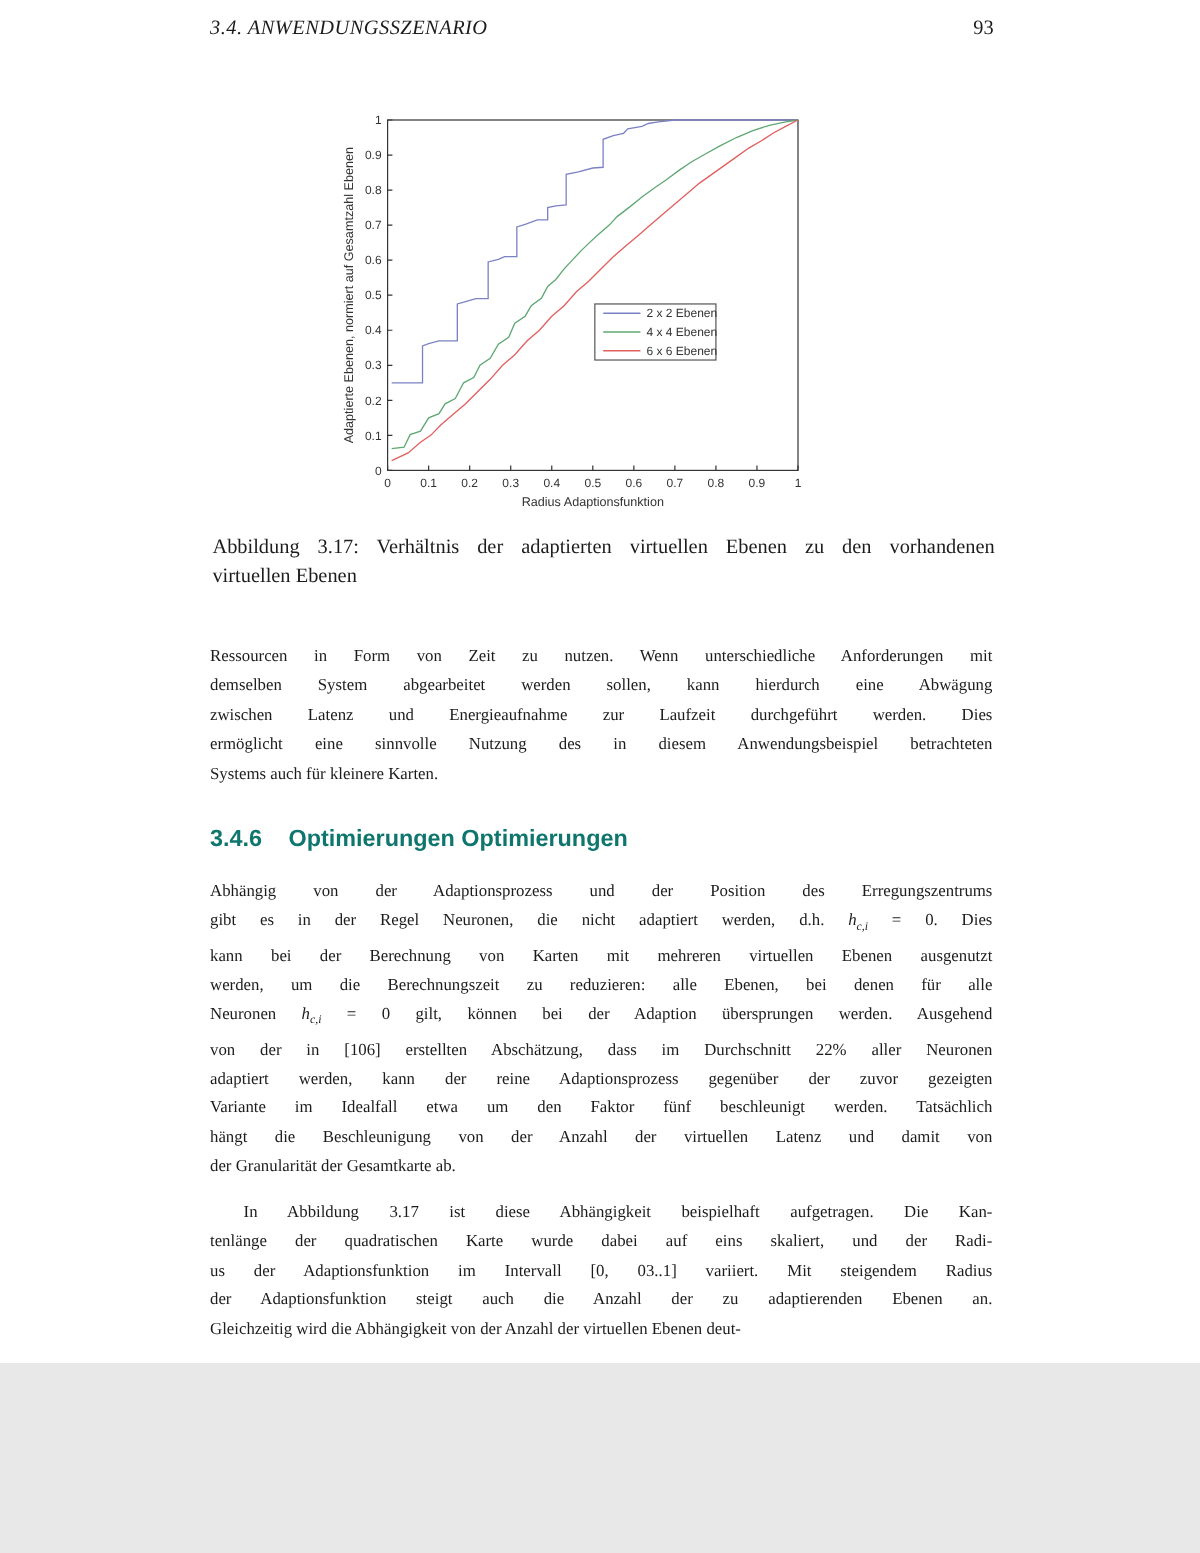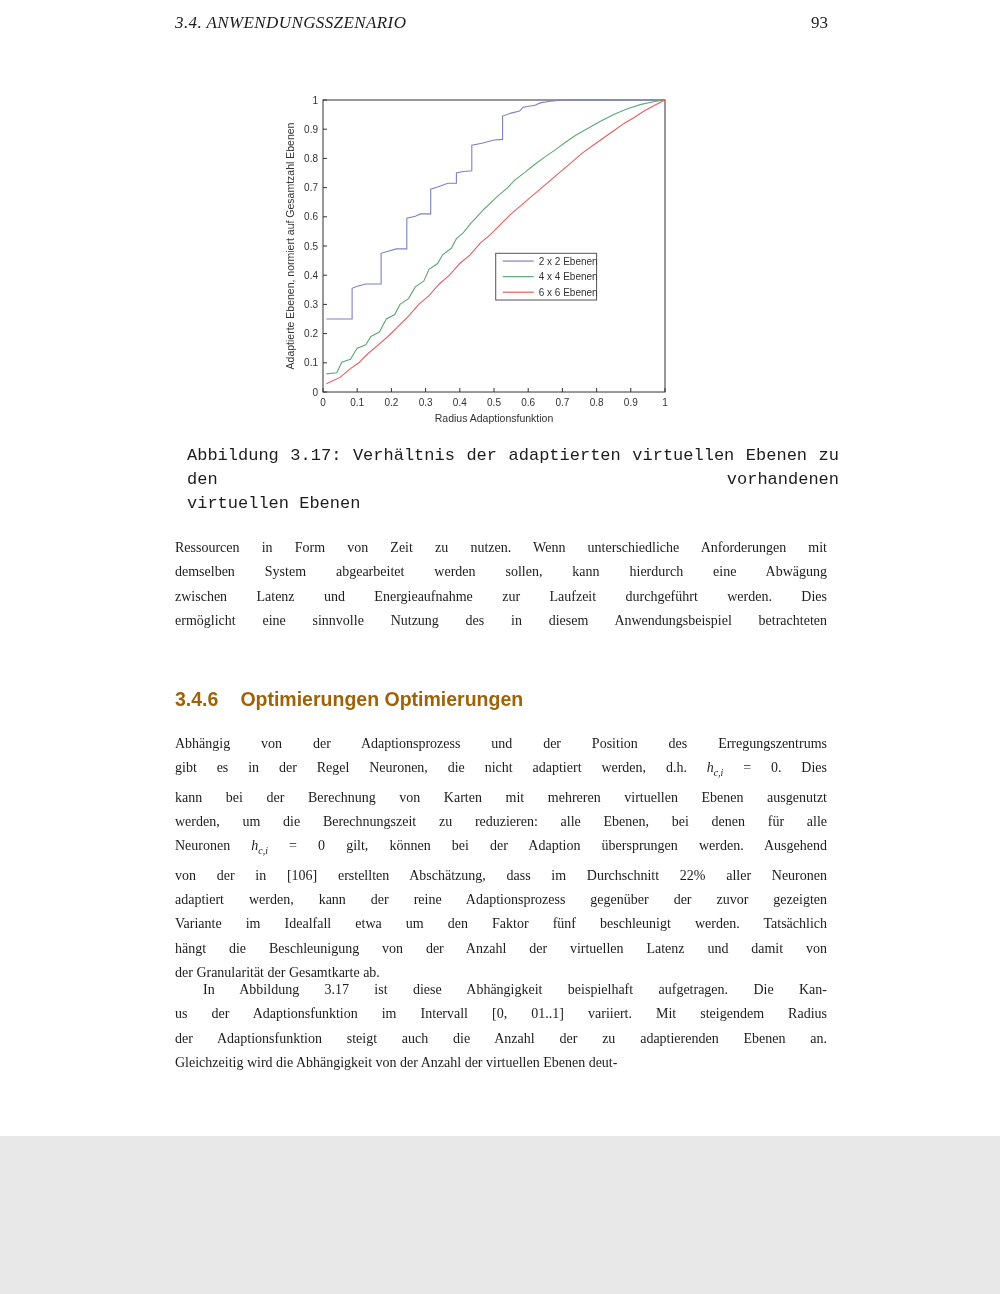--- a/index.html
+++ b/index.html
@@ -13,32 +13,32 @@
     overflow:hidden;
   }
   .running-head{
     position:absolute;top:13px;left:175px;right:172px;
     display:flex;justify-content:space-between;align-items:baseline;
     font-size:17px;
   }
   .running-head .sec{font-style:italic;letter-spacing:.4px;}
   .running-head .pageno{font-style:normal;}
   .figure-wrap{position:absolute;left:283px;top:84px;width:404px;height:356px;}
-  .caption{position:absolute;left:187px;top:444px;width:652px;font-size:17px;line-height:24px;font-family:Liberation Mono, monospace;}
+  .caption{position:absolute;left:177px;top:444px;width:652px;font-size:17px;line-height:24px;}
   .bodytext{position:absolute;left:175px;width:652px;font-size:14px;line-height:24.4px;}
   .p1{top:536px;}
   .p2{top:732px;}
-  .p3{top:978px;}
+  .p3{top:999px;}
   .line{text-align:justify;text-align-last:justify;}
   .line.last{text-align-last:left;}
   .line.indent{text-indent:28px;}
   .sect-head{
     position:absolute;left:175px;top:688px;width:652px;
     font-family:"Liberation Sans","DejaVu Sans",sans-serif;
-    font-weight:bold;font-size:19.5px;color:#a16207;
+    font-weight:bold;font-size:19.5px;color:#0f766e;
     display:flex;gap:22px;
   }
   svg text{font-family:"Liberation Sans","DejaVu Sans",sans-serif;fill:#333;}
   sub{font-size:70%;font-style:italic;}
 </style>
 </head>
 <body>
 
 <div class="page">
 
@@ -112,20 +112,21 @@
   <div class="caption" id="caption">
       <div class="line">Abbildung 3.17: Verhältnis der adaptierten virtuellen Ebenen zu den vorhandenen</div>
       <div class="line last">virtuellen Ebenen</div>
     </div>
 
   <div class="bodytext p1" id="para0">
       <div class="line">Ressourcen in Form von Zeit zu nutzen. Wenn unterschiedliche Anforderungen mit</div>
       <div class="line">demselben System abgearbeitet werden sollen, kann hierdurch eine Abwägung</div>
       <div class="line">zwischen Latenz und Energieaufnahme zur Laufzeit durchgeführt werden. Dies</div>
       <div class="line">ermöglicht eine sinnvolle Nutzung des in diesem Anwendungsbeispiel betrachteten</div>
+      <div class="line last">Systems auch für kleinere Karten.</div>
     </div>
 
   <div class="sect-head">
     <span>3.4.6</span>
     <span>Optimierungen Optimierungen</span>
   </div>
 
   <div class="bodytext p2" id="para1">
       <div class="line">Abhängig von der Adaptionsprozess und der Position des Erregungszentrums</div>
       <div class="line">gibt es in der Regel Neuronen, die nicht adaptiert werden, d.h. <i>h</i><sub>c,i</sub> = 0. Dies</div>
@@ -133,18 +134,19 @@
       <div class="line">werden, um die Berechnungszeit zu reduzieren: alle Ebenen, bei denen für alle</div>
       <div class="line">Neuronen <i>h</i><sub>c,i</sub> = 0 gilt, können bei der Adaption übersprungen werden. Ausgehend</div>
       <div class="line">von der in [106] erstellten Abschätzung, dass im Durchschnitt 22% aller Neuronen</div>
       <div class="line">adaptiert werden, kann der reine Adaptionsprozess gegenüber der zuvor gezeigten</div>
       <div class="line">Variante im Idealfall etwa um den Faktor fünf beschleunigt werden. Tatsächlich</div>
       <div class="line">hängt die Beschleunigung von der Anzahl der virtuellen Latenz und damit von</div>
       <div class="line last">der Granularität der Gesamtkarte ab.</div>
     </div>
   <div class="bodytext p3" id="para2">
       <div class="line indent">In Abbildung 3.17 ist diese Abhängigkeit beispielhaft aufgetragen. Die Kan-</div>
-      <div class="line">us der Adaptionsfunktion im Intervall [0, 01..1] variiert. Mit steigendem Radius</div>
+      <div class="line">tenlänge der quadratischen Karte wurde dabei auf eins skaliert, und der Radi-</div>
+      <div class="line">us der Adaptionsfunktion im Intervall [0, 03..1] variiert. Mit steigendem Radius</div>
       <div class="line">der Adaptionsfunktion steigt auch die Anzahl der zu adaptierenden Ebenen an.</div>
       <div class="line last">Gleichzeitig wird die Abhängigkeit von der Anzahl der virtuellen Ebenen deut-</div>
     </div>
 
 </div>
 
 </body></html>

